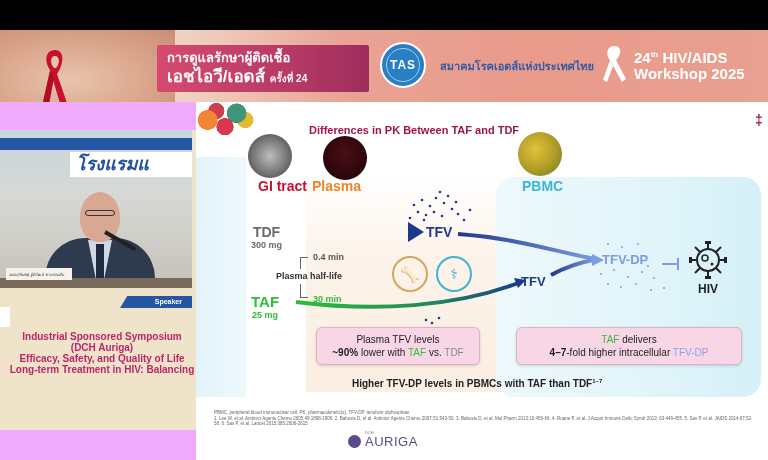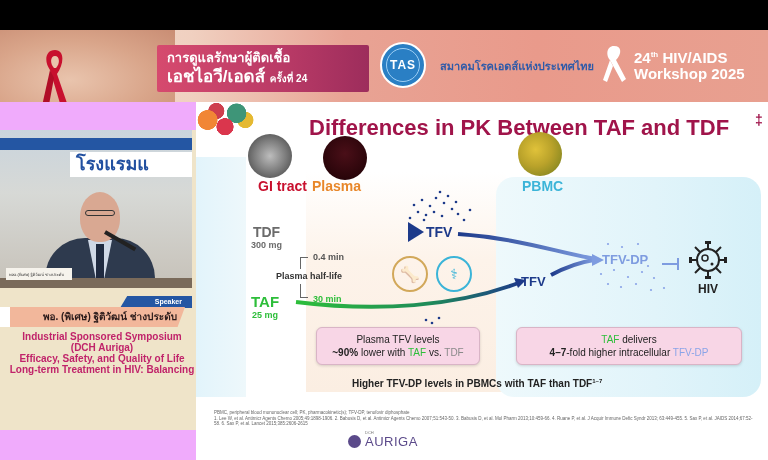--- a/index.html
+++ b/index.html
@@ -25,21 +25,21 @@
   .workshop { position: absolute; left: 600px; top: 14px; display: flex; align-items: center; gap: 6px; }
   .workshop-ribbon { width: 28px; height: 40px; }
   .workshop-text { color: #fff; font-weight: bold; line-height: 16px; }
   .workshop-line1 { font-size: 15px; }
   .workshop-line1 sup { font-size: 8px; }
   .workshop-line2 { font-size: 15px; text-align: right; }
 
   
   .speaker-panel { position: absolute; left: 0; top: 130px; width: 196px; height: 300px; background: #efe4c9; }
   .video { position: absolute; left: 0; top: 0; width: 192px; height: 158px;
-    background: linear-gradient(180deg, #c9d4dd 0%, #d7d9d6 40%, #c6c1b8 100%); overflow: hidden; }
+    background: linear-gradient(180deg, #c9d4dd 0%, #d7d9d6 40%, #c6c1b8 100%); overflow: hidden; font-style: italic; }
   .banner-text { position: absolute; left: 0; top: 8px; width: 192px; height: 12px; background: #2456a3; }
   .banner-text2 { position: absolute; left: 70px; top: 22px; width: 122px; height: 25px; background: #fff;
     color: #2250a0; font-weight: bold; font-size: 18px; padding-left: 6px; line-height: 25px; overflow: hidden; }
   .person-head { position: absolute; left: 80px; top: 62px; width: 40px; height: 50px; border-radius: 50% 50% 45% 45%; background: #d9a892; }
   .person-glasses { position: absolute; left: 85px; top: 80px; width: 30px; height: 6px; border: 1px solid #333; border-radius: 3px; }
   .person-body { position: absolute; left: 45px; top: 108px; width: 110px; height: 60px; border-radius: 40px 40px 0 0; background: #2e3a4e; }
   .person-shirt { position: absolute; left: 88px; top: 110px; width: 24px; height: 48px; background: #cfd8e6; clip-path: polygon(0 0,100% 0,60% 100%,40% 100%); }
   .person-tie { position: absolute; left: 96px; top: 114px; width: 8px; height: 40px; background: #1f2a40; }
   .mic { position: absolute; left: 105px; top: 100px; width: 35px; height: 4px; background: #222; transform: rotate(30deg); transform-origin: left; }
   .desk { position: absolute; left: 0; top: 148px; width: 192px; height: 10px; background: #7a6a5a; }
@@ -55,21 +55,21 @@
   .session { position: absolute; left: 0; top: 201px; width: 204px; text-align: center; color: #c0236a; font-size: 10px; font-weight: bold; line-height: 11px; }
 
   
   .slide { position: absolute; left: 196px; top: 102px; width: 572px; height: 358px; background: #fff; }
   .worldmap { position: absolute; left: 0; top: 0; width: 58px; height: 45px;
     background: radial-gradient(circle at 20% 40%, #f07a20 0 18%, transparent 19%),
                 radial-gradient(circle at 50% 55%, #d6213a 0 22%, transparent 23%),
                 radial-gradient(circle at 70% 25%, #2a8a6a 0 18%, transparent 19%),
                 radial-gradient(circle at 85% 40%, #e3b21c 0 14%, transparent 15%),
                 radial-gradient(circle at 35% 20%, #c92a3a 0 15%, transparent 16%); opacity: .9; }
-  .slide-title { position: absolute; left: 113px; top: 13px; color: #a0144a; font-size: 22px; font-weight: bold; }
+  .slide-title { position: absolute; left: 113px; top: 22px; color: #a0144a; font-size: 11px; font-weight: bold; }
   .page-marker { position: absolute; left: 559px; top: 10px; color: #a0144a; font-size: 14px; font-weight: bold; }
 
   .region-gi { position: absolute; left: 0; top: 55px; width: 50px; height: 240px; background: linear-gradient(90deg, #e2f4fb, #eef8fb); }
   .region-plasma { position: absolute; left: 110px; top: 70px; width: 200px; height: 220px; background: linear-gradient(180deg, #fff 0%, #fdf3ea 40%, #fbeee2 100%); }
   .region-pbmc { position: absolute; left: 300px; top: 75px; width: 265px; height: 220px; border-radius: 18px;
     background: linear-gradient(90deg, #eef9fc 0%, #e1f4fa 60%, #d5f0f8 100%); }
 
   .circ { position: absolute; width: 44px; height: 44px; border-radius: 50%; }
   .circ-gi { left: 52px; top: 32px; background: radial-gradient(circle, #bdbdbd 0%, #7d7d7d 50%, #3a3a3a 100%); }
   .circ-plasma { left: 127px; top: 34px; background: radial-gradient(circle at 50% 40%, #4a0f18 0%, #2a050a 70%, #1a0306 100%); }
@@ -164,21 +164,20 @@
       <div class="person-body"></div>
       <div class="person-shirt"></div>
       <div class="person-tie"></div>
       <div class="person-head"></div>
       <div class="person-glasses"></div>
       <div class="mic"></div>
       <div class="desk"></div>
       <div class="nameplate">พลอ.(พิเศษ) ฐิติวัฒน์ ช่างประดับ</div>
     </div>
     <div class="speaker-tag">Speaker</div>
-    <div class="speaker-name">พอ. (พิเศษ) ฐิติวัฒน์ ช่างประดับ</div>
     <div class="speaker-white"></div>
     <div class="session">
       <div>Industrial Sponsored Symposium</div>
       <div>(DCH Auriga)</div>
       <div>Efficacy, Safety, and Quality of Life</div>
       <div>Long-term Treatment in HIV: Balancing</div>
     </div>
   </div>
 
   <div class="slide">

